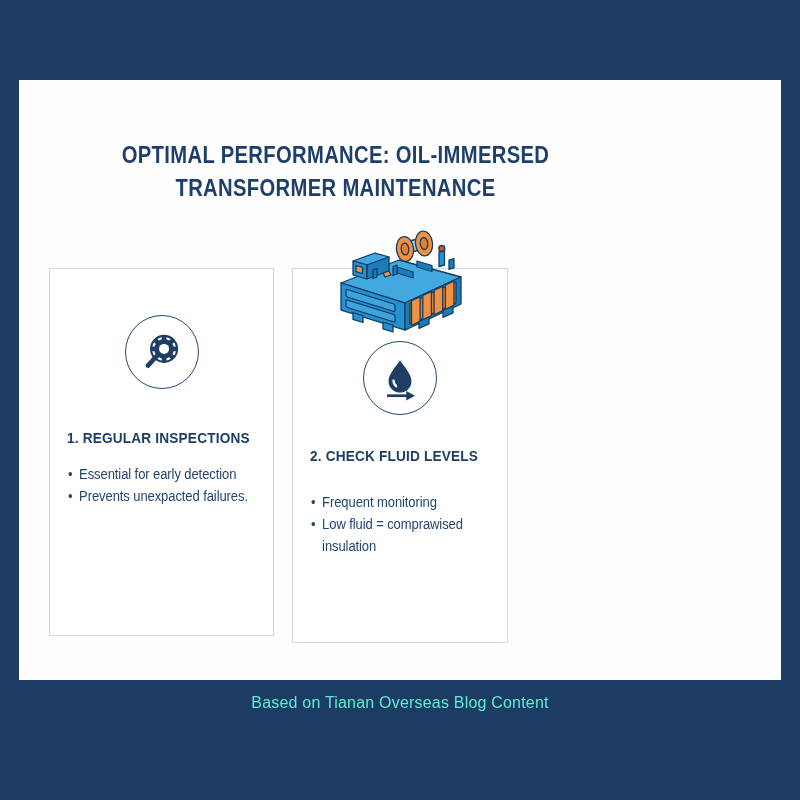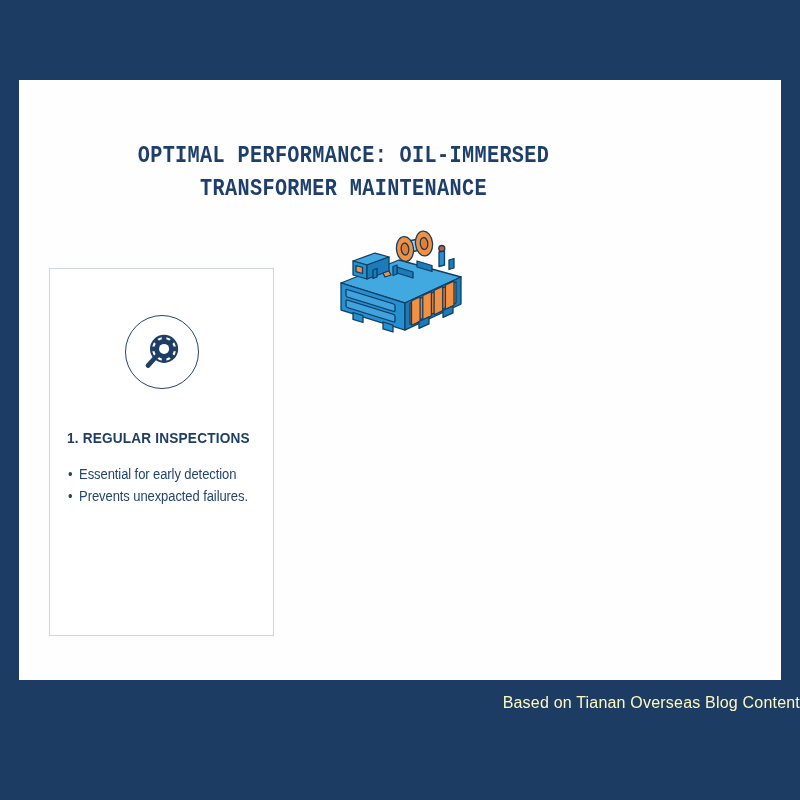--- a/index.html
+++ b/index.html
@@ -5,21 +5,21 @@
   html,body { margin:0; padding:0; }
   .page {
     position:relative; width:800px; height:800px;
     background:#1d3c64; overflow:hidden;
     font-family:"Liberation Sans", sans-serif;
   }
   .panel {
     position:absolute; left:19px; top:80px; width:762px; height:600px;
     background:#fefefe;
   }
-  .title-block { position:absolute; top:139px; left:8px; width:671px; text-align:center; z-index:2;font-family:Liberation Mono, monospace; }
+  .title-block { position:absolute; top:139px; left:0; width:671px; text-align:center; z-index:2; }
   .title-line {
     font-size:23.5px; line-height:33px; font-weight:bold; color:#1e3f6b;
     letter-spacing:0.4px; transform:scaleX(0.86);
   }
   .transformer { position:absolute; left:327px; top:219px; width:150px; height:118px; z-index:3; }
   .card {
     position:absolute; top:268px; background:#ffffff;
     border:1.5px solid #ccd6e8; box-sizing:border-box; z-index:1;
   }
   #card1 { left:49px;  width:225px; height:368px; }
@@ -42,22 +42,22 @@
     list-style:none; margin:16px 0 0 17px; padding:0; width:198px;
     transform:scaleX(0.93); transform-origin:top left;
   }
   #card2 .bullets { margin-top:26px; }
   .bullets li {
     position:relative; padding-left:13px; font-size:14px; line-height:22px;
     color:#24456f; letter-spacing:-0.1px;
   }
   .bullets li::before { content:"\2022"; position:absolute; left:1px; top:0; color:#24456f; }
   .footer {
-    position:absolute; top:694px; left:0; width:800px; text-align:right;
-    color:#fef9c3; font-size:16px; letter-spacing:0.2px;
+    position:absolute; top:694px; left:0; width:800px; text-align:center;
+    color:#5eead4; font-size:16px; letter-spacing:0.2px;
   }
 </style>
 </head>
 <body>
 
 <div class="page">
 
   <div class="panel"></div>
 
   <div class="title-block">
@@ -137,17 +137,32 @@
         <circle cx="26" cy="21" r="4.8" fill="#ffffff"></circle>
       </svg>
     </div>
     <div class="card-title">1. REGULAR INSPECTIONS</div>
     <ul class="bullets">
       <li>Essential for early detection</li>
       <li>Prevents unexpacted failures.</li>
     </ul>
   </div>
 
+  <div class="card" id="card2">
+    <div class="icon-circle">
+      <svg viewBox="0 0 48 48">
+        <path d="M24 7 C20 13 13 20.5 13 27 a11 11 0 0 0 22 0 C35 20.5 28 13 24 7 Z" fill="#1e3e66"></path>
+        <path d="M17.8 26.5 a6.8 6.8 0 0 0 2.6 5.4" stroke="#ffffff" stroke-width="2.2" fill="none" stroke-linecap="round"></path>
+        <line x1="11.5" y1="41" x2="31" y2="41" stroke="#1e3e66" stroke-width="2.6"></line>
+        <polygon points="30,36.5 38.5,41 30,45.5" fill="#1e3e66"></polygon>
+      </svg>
+    </div>
+    <div class="card-title">2. CHECK FLUID LEVELS</div>
+    <ul class="bullets">
+      <li>Frequent monitoring</li>
+      <li>Low fluid = comprawised insulation</li>
+    </ul>
+  </div>
 
 
   <div class="footer">Based on Tianan Overseas Blog Content</div>
 
 </div>
 
 </body></html>

